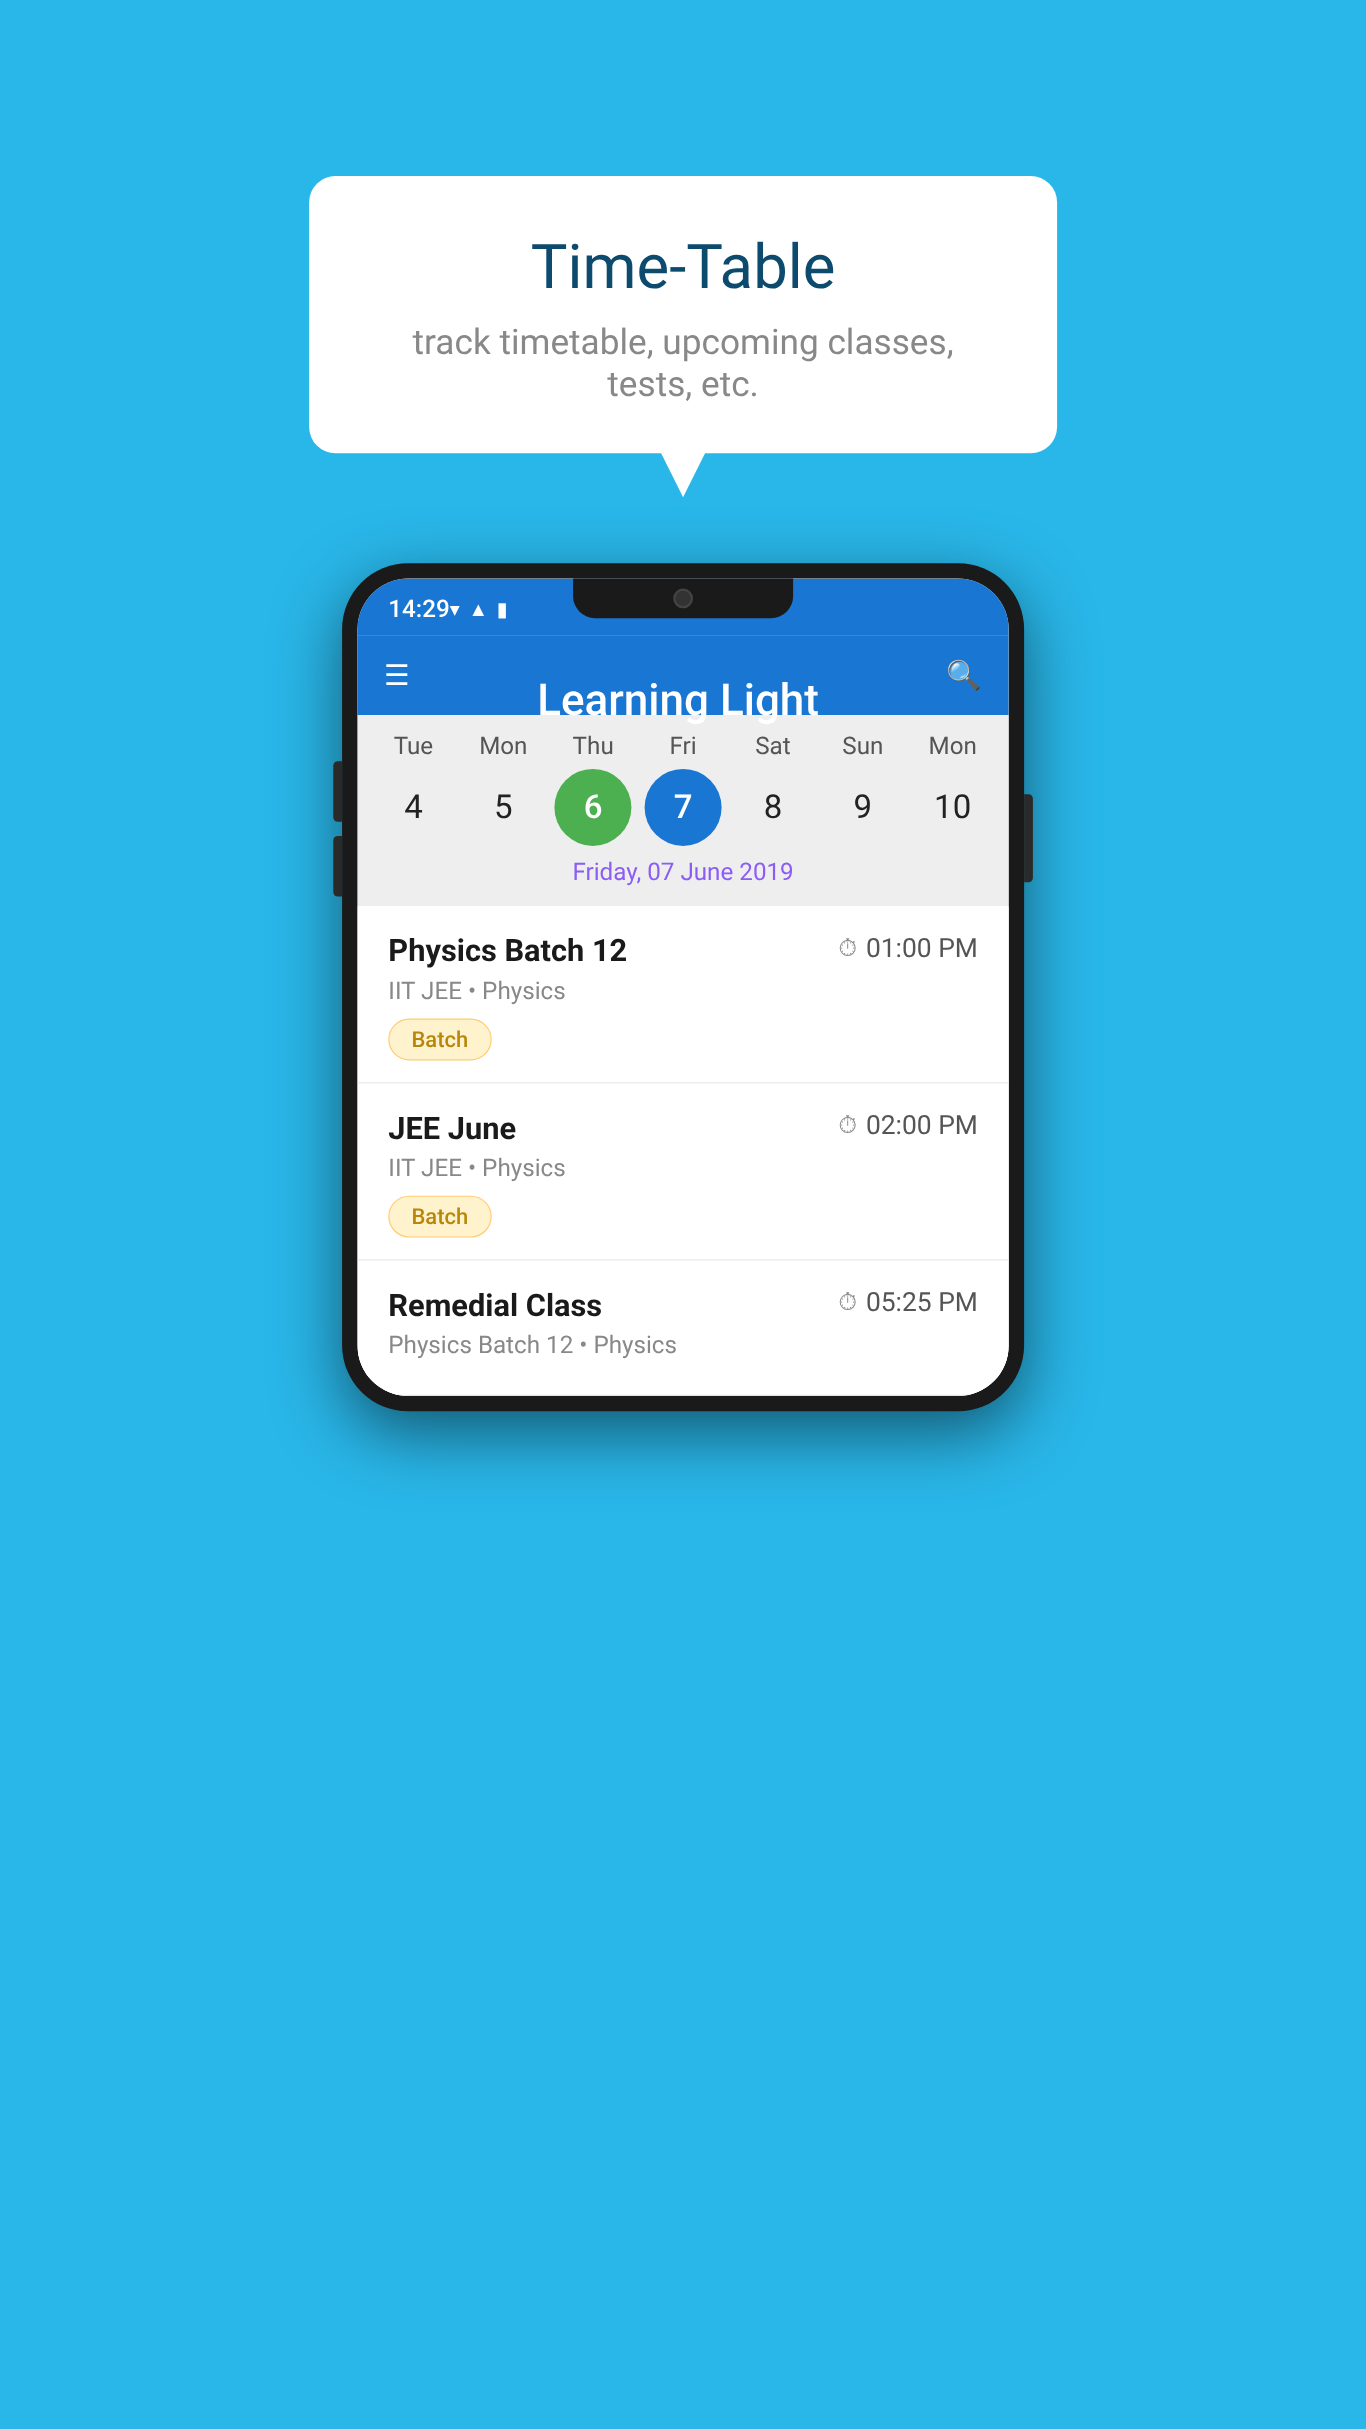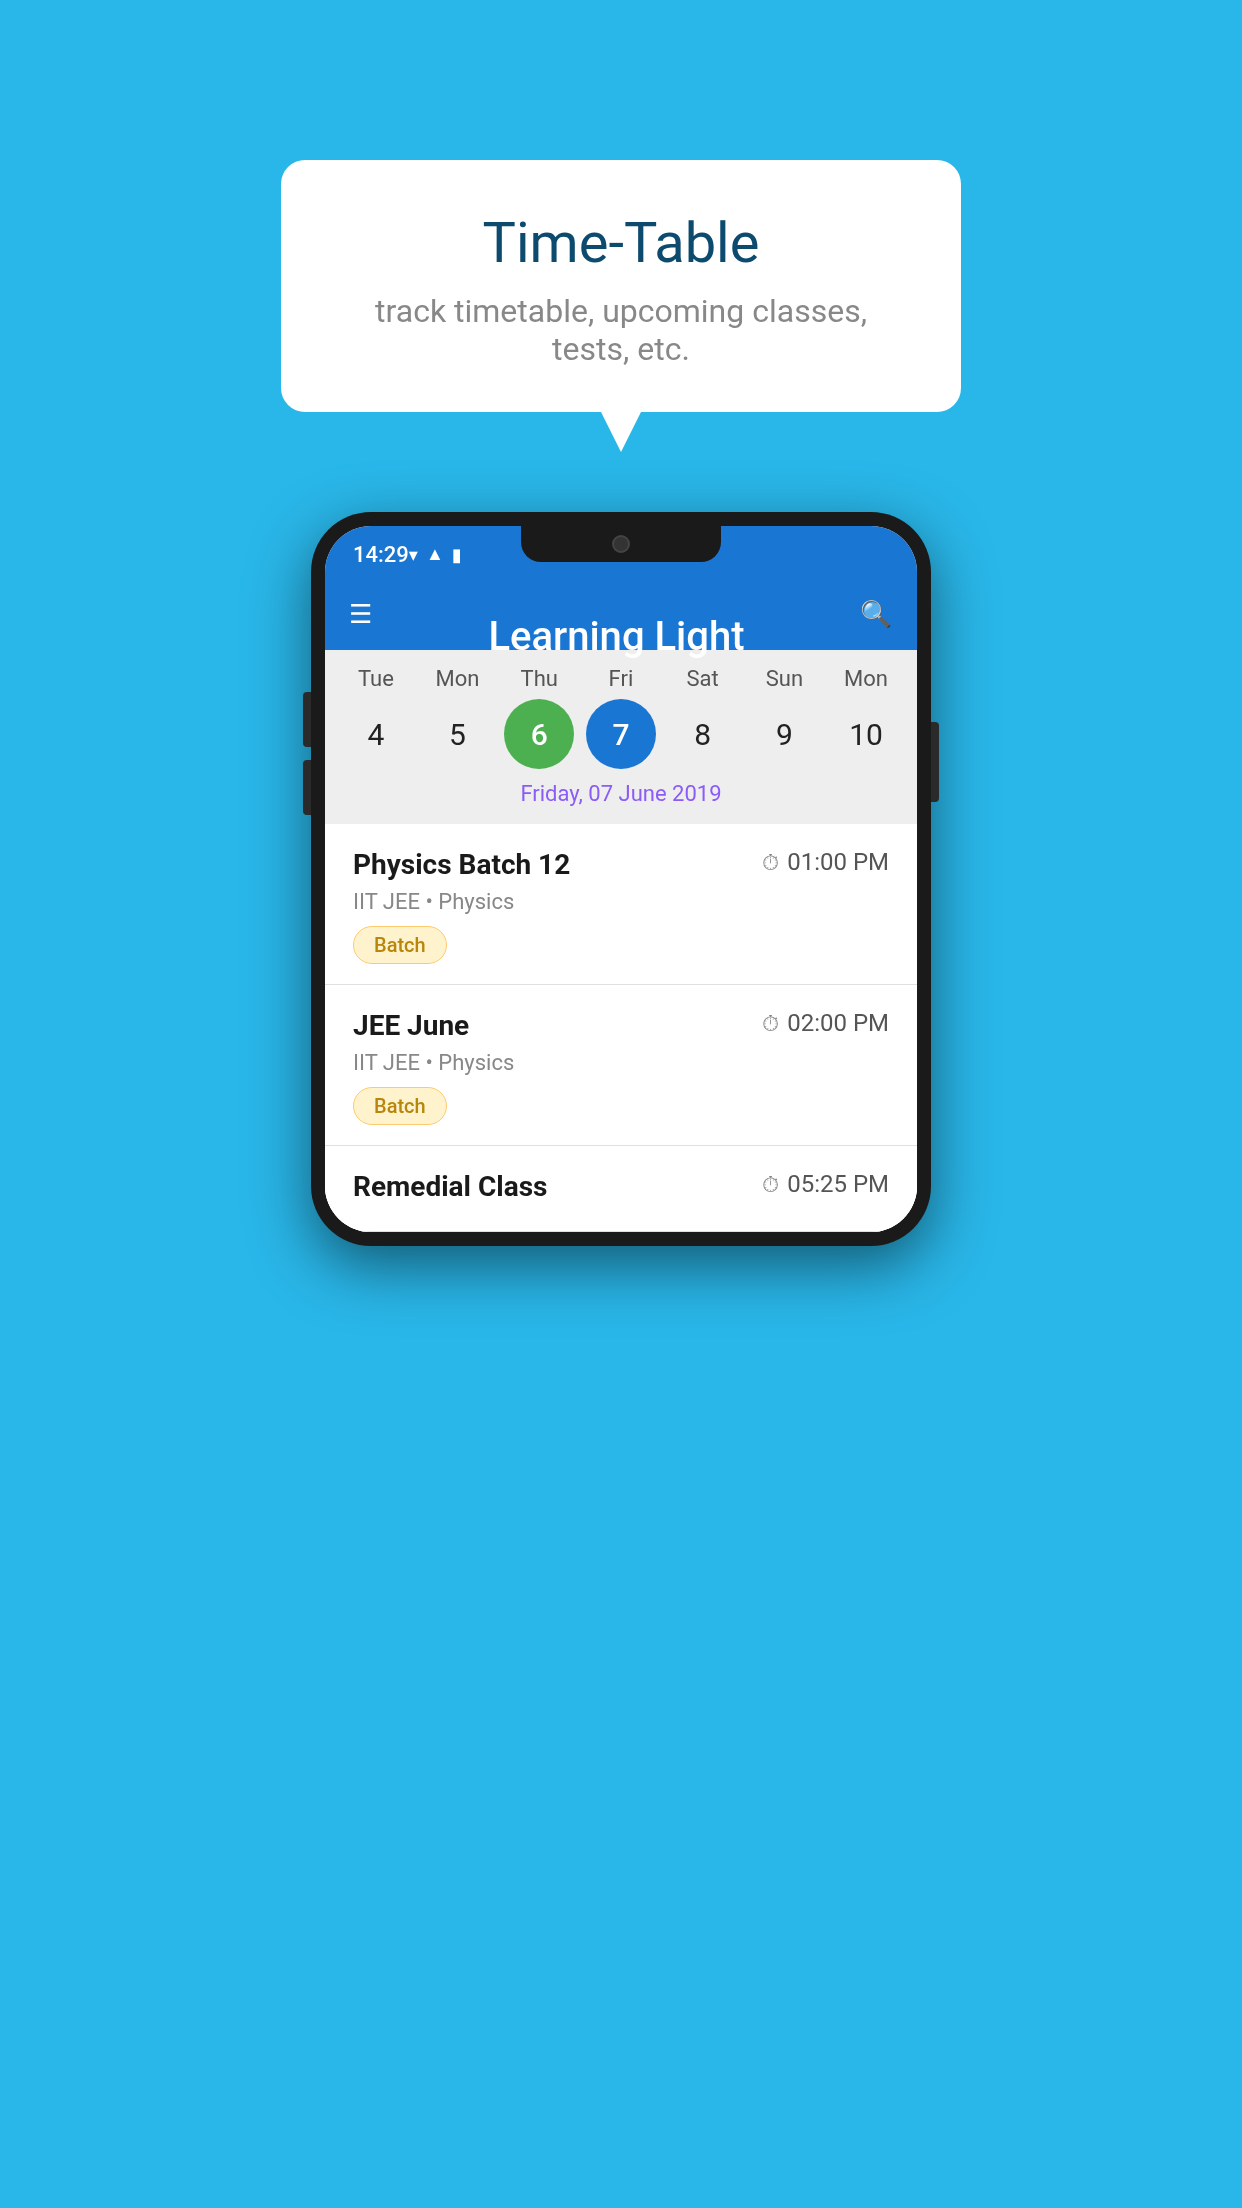--- a/index.html
+++ b/index.html
@@ -393,18 +393,19 @@
         </div>
 
         <div class="schedule-item">
           <div class="item-header">
             <span class="item-title">Remedial Class</span>
             <div class="item-time">
               <span class="clock-icon">⏱</span>
               <span>05:25 PM</span>
             </div>
           </div>
+          <div class="item-subtitle">Physics Batch 12 • Physics</div>
         </div>
 
       </div>
     </div>
   </div>
 </div>
 
 </body></html>

